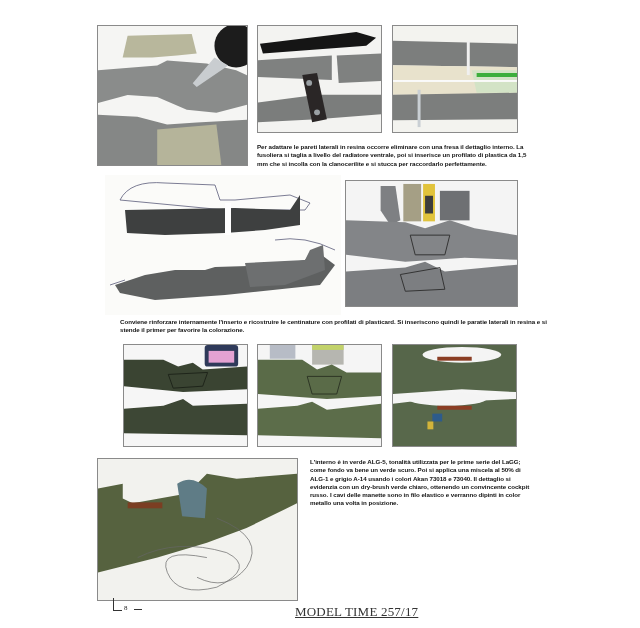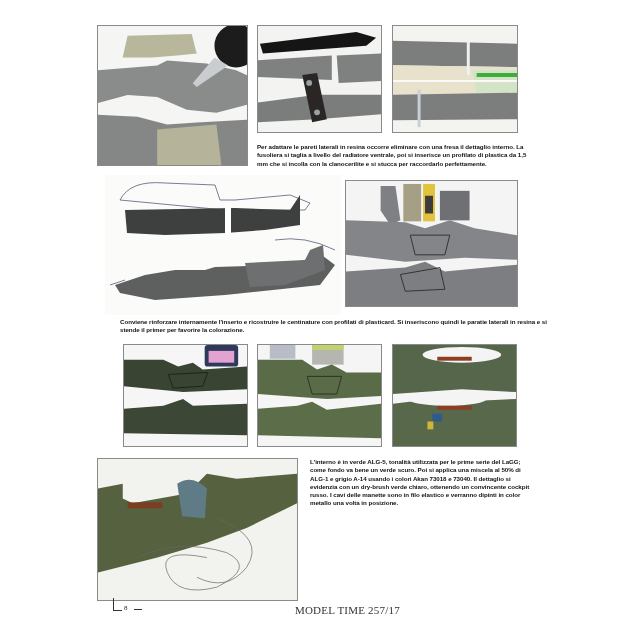--- a/index.html
+++ b/index.html
@@ -1,21 +1,21 @@
 <!DOCTYPE html>
 <html><head>
 <meta charset="utf-8">
 <style>
   html,body{margin:0;padding:0;background:#ffffff;}
   body{width:640px;height:628px;position:relative;overflow:hidden;font-family:"Liberation Sans",sans-serif;}
   .photo{position:absolute;box-sizing:border-box;border:1px solid #8a8a8a;overflow:hidden;background:#f4f4f2;}
   .noborder{border:none;background:#fbfbf9;}
   .caption{position:absolute;font-family:"Liberation Sans",sans-serif;font-weight:bold;color:#111;font-size:6.2px;line-height:8.3px;letter-spacing:-0.05px;}
   .footer-num{position:absolute;font-family:"Liberation Serif",serif;font-size:7px;color:#222;}
-  .footer-title{position:absolute;font-family:"Liberation Serif",serif;font-size:11px;color:#333;letter-spacing:0.2px;}
+  .footer-title{position:absolute;font-family:"Liberation Serif",serif;font-size:13px;color:#333;letter-spacing:0.2px;text-decoration:underline;}
   svg{display:block;width:100%;height:100%;}
 </style>
 </head>
 <body>
 
 <div class="photo" style="left:97px;top:25px;width:151px;height:141px;">
   <svg viewBox="0 0 151 141" preserveAspectRatio="none">
     <rect width="151" height="141" fill="#f5f5f3"></rect>
     <polygon points="30,10 95,8 100,28 80,30 55,32 25,32" fill="#b8b79c"></polygon>
     <path d="M0,45 L60,40 L70,35 L110,38 L140,45 L151,50 L151,80 L120,88 L90,85 L60,72 L30,70 L0,78 Z" fill="#8a8c8b"></path>

